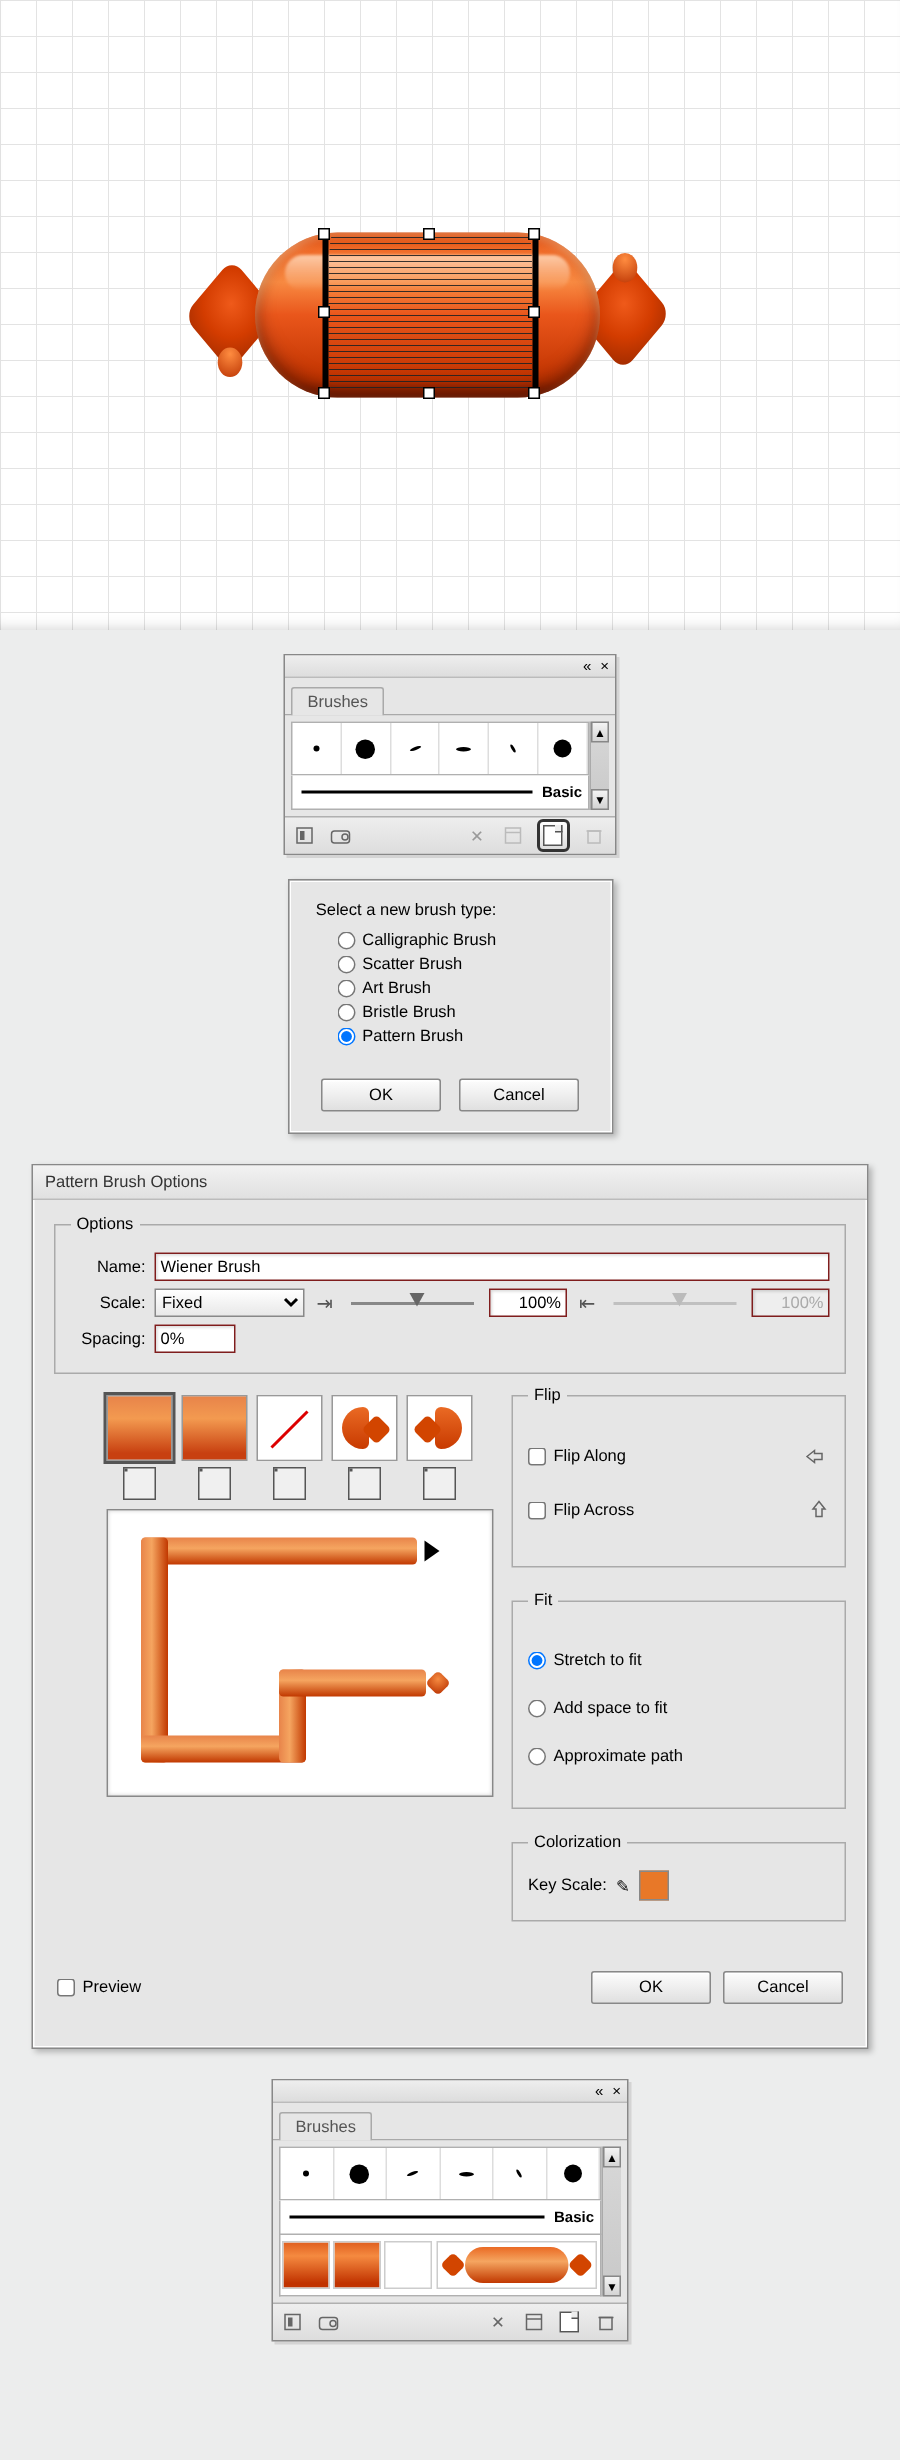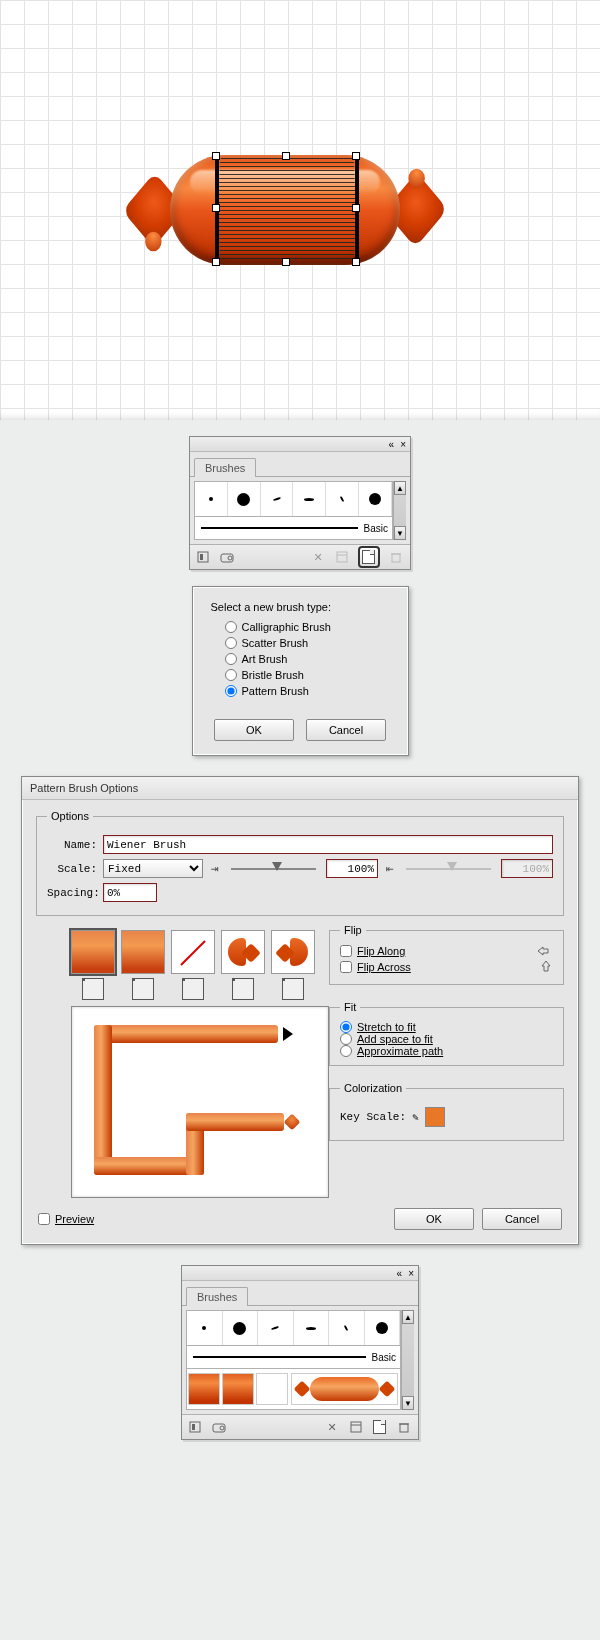--- a/index.html
+++ b/index.html
@@ -26,21 +26,21 @@
 .panel { background:#e6e6e6; border:1px solid #888; box-shadow: 2px 2px 0 rgba(0,0,0,0.1); position:relative; margin:16px auto;}
 .brushes-panel{ width:220px; }
 .panel-topbar{ height:14px; display:flex; justify-content:flex-end; align-items:center; gap:6px; padding:0 4px; background:linear-gradient(#eee,#ddd); border-bottom:1px solid #bbb; font-size:10px;}
 .tab-row { display:flex; align-items:flex-end; padding:2px 4px 0 4px; height:22px; border-bottom:1px solid #a9a9a9;}
 .tab{ padding:3px 10px; background:#e6e6e6; border:1px solid #a9a9a9; border-bottom:none; border-radius:2px 2px 0 0; color:#555; position:relative; top:1px;}
 .brush-body{ background:#e6e6e6; padding:4px;}
 .brush-strip{ background:#fff; border:1px solid #b0b0b0; display:flex; align-items:center; height:34px; }
 .brush-swatch{ flex:1; height:100%; display:flex; align-items:center; justify-content:center; border-right:1px solid #ddd;}
 .scrollbar{ width:12px; background:linear-gradient(#d8d8d8,#c8c8c8); border-left:1px solid #aaa; position:relative;}
 .scroll-btn{height:12px; display:flex;align-items:center;justify-content:center; font-size:8px; border:1px solid #888; background:linear-gradient(#f4f4f4,#d4d4d4);}
-.basic-row{ background:#fff; border:1px solid #b0b0b0; border-top:none; display:flex; align-items:center; height:22px;}
+.basic-row{ background:#fff; border:1px solid #b0b0b0; border-top:none; display:flex; align-items:center; height:22px;font-weight:bold;}
 .basic-line{ flex:1; height:2px; background:#000; margin:0 6px;}
 .wiener-row{ background:#fff; border:1px solid #b0b0b0; border-top:none; display:flex; align-items:center; height:36px; padding:2px 0;}
 .wien-tile{ height:30px; margin:0 1px; background:linear-gradient(to bottom,#e06020,#f58a40 30%,#c13300 90%); border:1px solid #ccc;}
 .panel-footer{ height:24px; border-top:1px solid #b0b0b0; display:flex; align-items:center; padding:0 6px; gap:8px; background:linear-gradient(#eee,#ddd);}
 .footer-btn{ width:16px;height:16px; display:flex;align-items:center;justify-content:center; font-size:11px; color:#666;}
 .new-brush-btn{ border:2px solid #333; border-radius:4px; padding:2px; background:linear-gradient(#fff,#ddd);}
 .new-brush-icon{ width:14px;height:14px; position:relative;}
 .new-brush-icon::before{content:'';position:absolute;width:11px;height:12px;border:1px solid #555;background:#fff;left:0;top:0;}
 .new-brush-icon::after{content:'';position:absolute;width:4px;height:4px;border-right:1px solid #555;border-bottom:1px solid #555;right:1px;top:0;background:#eee;}
 .dialog{ background:#e6e6e6; border:1px solid #888; box-shadow:0 0 0 1px #fff inset, 2px 2px 4px rgba(0,0,0,0.25);}
@@ -48,21 +48,21 @@
 .newbrush-dlg{ width:215px; margin:16px auto;}
 .newbrush-body{ padding:14px 18px 8px;}
 .radio-row{ display:flex; align-items:center; margin:4px 0 4px 14px; gap:5px;}
 input[type=radio],input[type=checkbox]{ margin:0; width:12px; height:12px;}
 .dlg-buttons{ display:flex; gap:12px; justify-content:center; padding:10px 0 14px;}
 .btn{ width:78px; height:20px; background:linear-gradient(#fdfdfd,#e0e0e0); border:1px solid #888; border-radius:2px; display:flex; align-items:center; justify-content:center; box-shadow:0 1px 0 #fff inset;}
 .pbo-dlg{ width:556px; margin:20px auto;}
 .pbo-body{ padding:10px 14px 14px;}
 fieldset{ border:1px solid #aaa; margin:0 0 8px 0; padding:8px 10px;}
 legend{ padding:0 4px;}
-.form-row{ display:flex; align-items:center; margin:5px 0; gap:6px;font-family:Liberation Mono, monospace;}
+.form-row{ display:flex; align-items:center; margin:5px 0; gap:6px;}
 .form-row label.lead{ width:50px; text-align:right;}
 input[type=text]{ border:1px solid #7f1d1d; height:17px; padding:0 3px; font: inherit; box-shadow: inset 1px 1px 2px rgba(0,0,0,0.15);}
 select{ border:1px solid #888; height:19px; font:inherit; background:linear-gradient(#fff,#e8e8e8);}
 .slider{ position:relative; height:8px; flex:1; margin:0 4px;}
 .slider-track{ position:absolute; left:0; right:0; top:3px; height:2px; background:#888;}
 .slider-thumb{ position:absolute; top:-3px; width:0;height:0; border-left:5px solid transparent; border-right:5px solid transparent; border-top:9px solid #666;}
 .pct-box{ width:44px; text-align:right;}
 .link-icon{font-size:13px; color:#555; padding:0 2px;}
 .tile-row{ display:flex; gap:6px; margin:6px 0; align-items:flex-start;}
 .tile-col{ display:flex; flex-direction:column; align-items:center; gap:4px;}
@@ -76,21 +76,21 @@
 .tile-saus-body{position:absolute; height:28px; width:18px; left:0; top:3px; border-radius:14px 4px 4px 14px; background:linear-gradient(to bottom,#ea6a24,#c83a00);}
 .tile-saus-tip{position:absolute; right:-2px; top:11px; width:14px; height:14px; background:#d24500; transform:rotate(45deg); border-radius:3px;}
 .corner-icon{ width:20px; height:20px; border:1px solid #555; position:relative; background:#f0f0f0;}
 .corner-icon::before{content:'';position:absolute; border:1px solid #555;}
 .preview-box{ background:#fff; border:1px solid #888; width:256px; height:190px; position:relative; box-shadow: inset 0 0 3px rgba(0,0,0,0.2);}
 .prev-horiz{ position:absolute; height:18px; background:linear-gradient(to bottom,#e8844a,#f5a560 40%,#c13800); border-radius:3px;}
 .prev-vert{ position:absolute; width:18px; background:linear-gradient(to right,#e8844a,#f5a560 40%,#c13800); border-radius:3px;}
 .prev-dot{ position:absolute; width:12px;height:12px; background:radial-gradient(circle at 35% 35%, #f58a40,#b83000); transform:rotate(45deg); border-radius:3px;}
 .prev-arrow{ position:absolute; width:0;height:0; border-left:10px solid #000; border-top:7px solid transparent; border-bottom:7px solid transparent;}
 .right-col{ display:flex; flex-direction:column; gap:8px; flex:1;}
-.radio-simple{ display:flex; align-items:center; gap:5px; margin:0 0;text-decoration:underline;}
+.radio-simple{ display:flex; align-items:center; gap:5px; margin:20px 0;}
 .color-swatch{ width:18px; height:18px; background:#e87828; border:1px solid #888; display:inline-block; vertical-align:middle;}
 .pbo-footer{ display:flex; align-items:center; padding:10px 2px 0;}
 .disabled{ color:#999;}
 svg{display:block;}
 </style>
 </head>
 <body>
 
 <div class="canvas-grid">
   <div class="sausage-wrap">
@@ -242,21 +242,21 @@
             <div class="slider-thumb" style="left:48%;border-top-color:#bbb"></div>
           </div>
         <input type="text" disabled="" class="pct-box" style="background: rgb(238, 238, 238); color: rgb(170, 170, 170);" value="100%">
       </div>
       <div class="form-row">
         <label class="lead">Spacing:</label>
         <input type="text" style="width: 46px;" value="0%">
       </div>
     </fieldset>
 
-    <div style="display:flex; align-items:flex-start;padding-left:35px;">
+    <div style="display:flex; gap:12px; align-items:flex-start;padding-left:35px;">
       <div style="width:258px">
         <div class="tile-row">
           <div class="tile-col">
               <div class="tile sel">
                 <div class="tile-grad"></div>
               </div>
               <div class="corner-icon"></div>
             </div>
           <div class="tile-col">
               <div class="tile">

